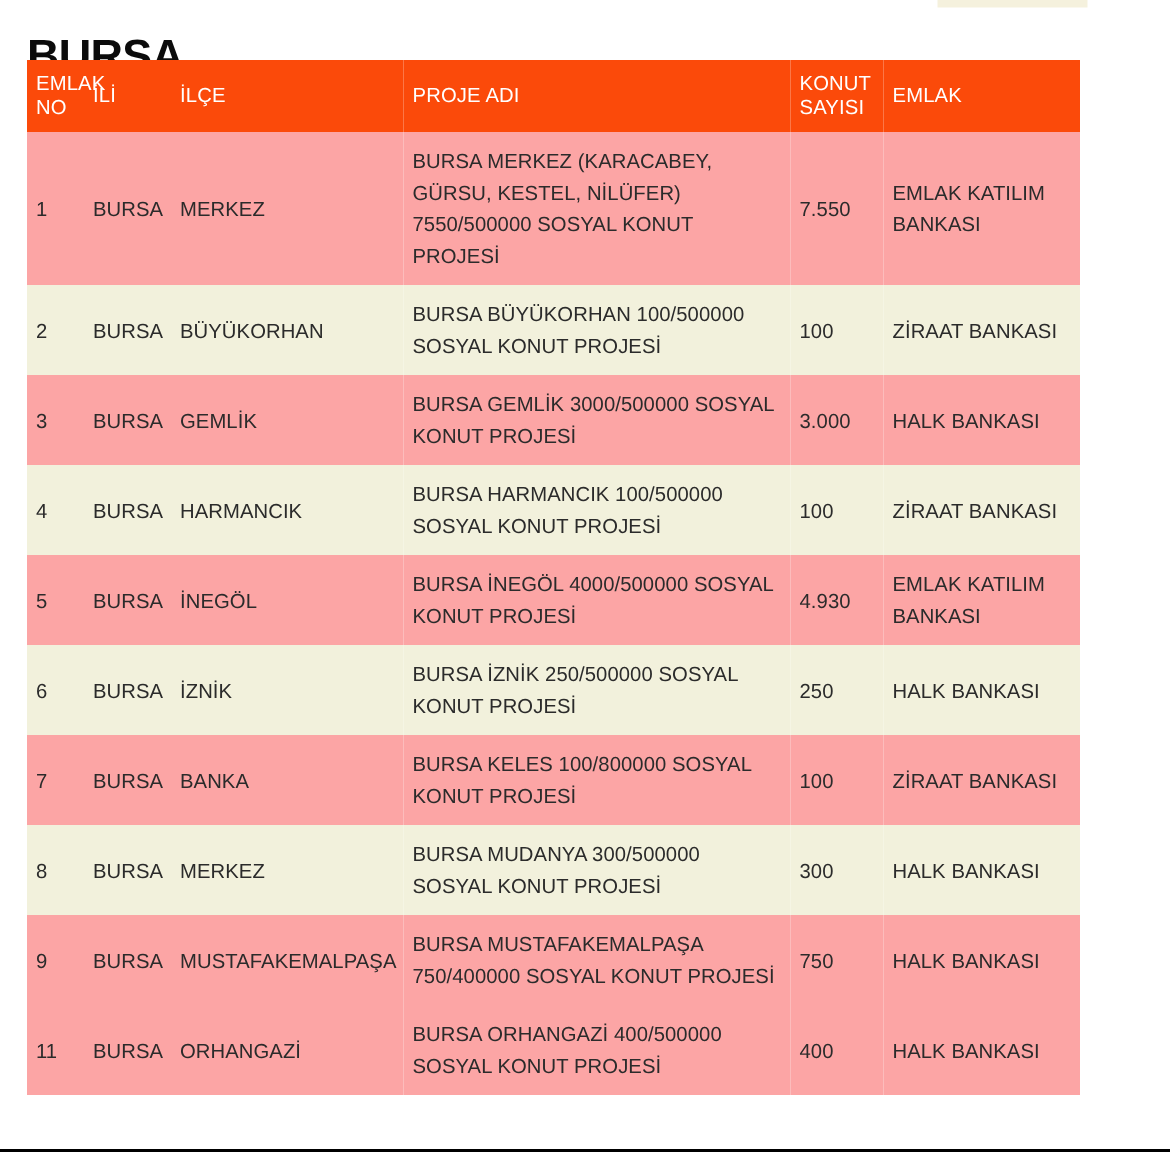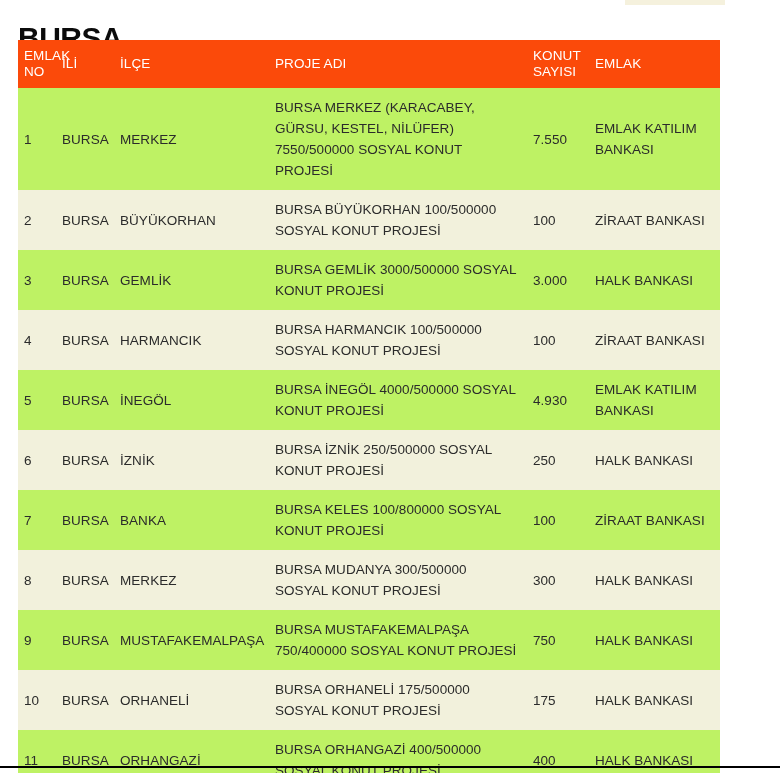--- a/index.html
+++ b/index.html
@@ -64,21 +64,21 @@
 
   table.data-table tbody td {
     font-size: 13.5px;
     color: #2b2b2b;
     vertical-align: middle;
     padding: 9px 8px 9px 6px;
     line-height: 21px;
     letter-spacing: 0.05px;
   }
 
-  tbody tr.row-odd  td { background: #bef264; }
+  tbody tr.row-odd  td { background: #fca5a5; }
   tbody tr.row-even td { background: #f2f1dc; }
 
   
   .col-no     { width: 38px;  }
   .col-il     { width: 58px;  }
   .col-ilce   { width: 155px; }
   .col-proje  { width: 258px; }
   .col-konut  { width: 62px;  }
   .col-banka  { width: 131px; }
 
@@ -184,28 +184,20 @@
           <td class="cell-banka">HALK BANKASI</td>
         </tr>
         <tr class="row-odd">
           <td class="cell-sira-no">9</td>
           <td class="cell-il">BURSA</td>
           <td class="cell-ilce">MUSTAFAKEMALPAŞA</td>
           <td class="cell-proje-adi">BURSA MUSTAFAKEMALPAŞA 750/400000 SOSYAL KONUT PROJESİ</td>
           <td class="cell-konut-sayisi">750</td>
           <td class="cell-banka">HALK BANKASI</td>
         </tr>
-        <tr class="row-even">
-          <td class="cell-sira-no">10</td>
-          <td class="cell-il">BURSA</td>
-          <td class="cell-ilce">ORHANELİ</td>
-          <td class="cell-proje-adi">BURSA ORHANELİ 175/500000 SOSYAL KONUT PROJESİ</td>
-          <td class="cell-konut-sayisi">175</td>
-          <td class="cell-banka">HALK BANKASI</td>
-        </tr>
         <tr class="row-odd">
           <td class="cell-sira-no">11</td>
           <td class="cell-il">BURSA</td>
           <td class="cell-ilce">ORHANGAZİ</td>
           <td class="cell-proje-adi">BURSA ORHANGAZİ 400/500000 SOSYAL KONUT PROJESİ</td>
           <td class="cell-konut-sayisi">400</td>
           <td class="cell-banka">HALK BANKASI</td>
         </tr>
       </tbody>
   </table>

